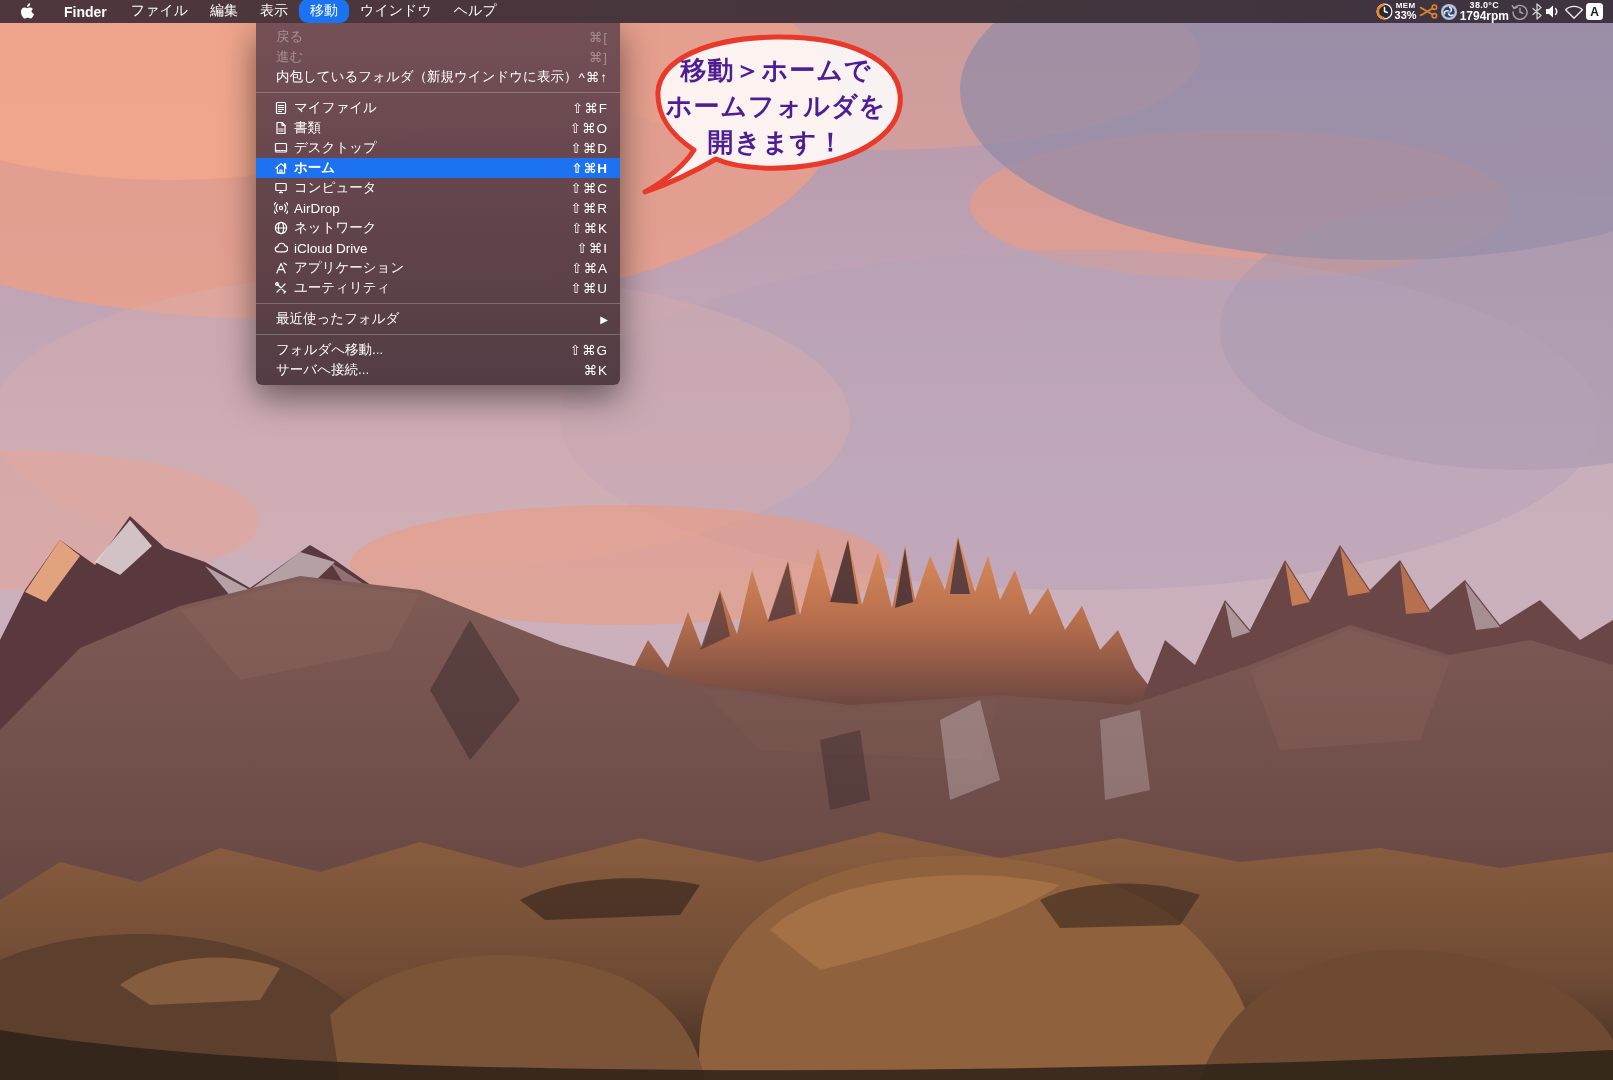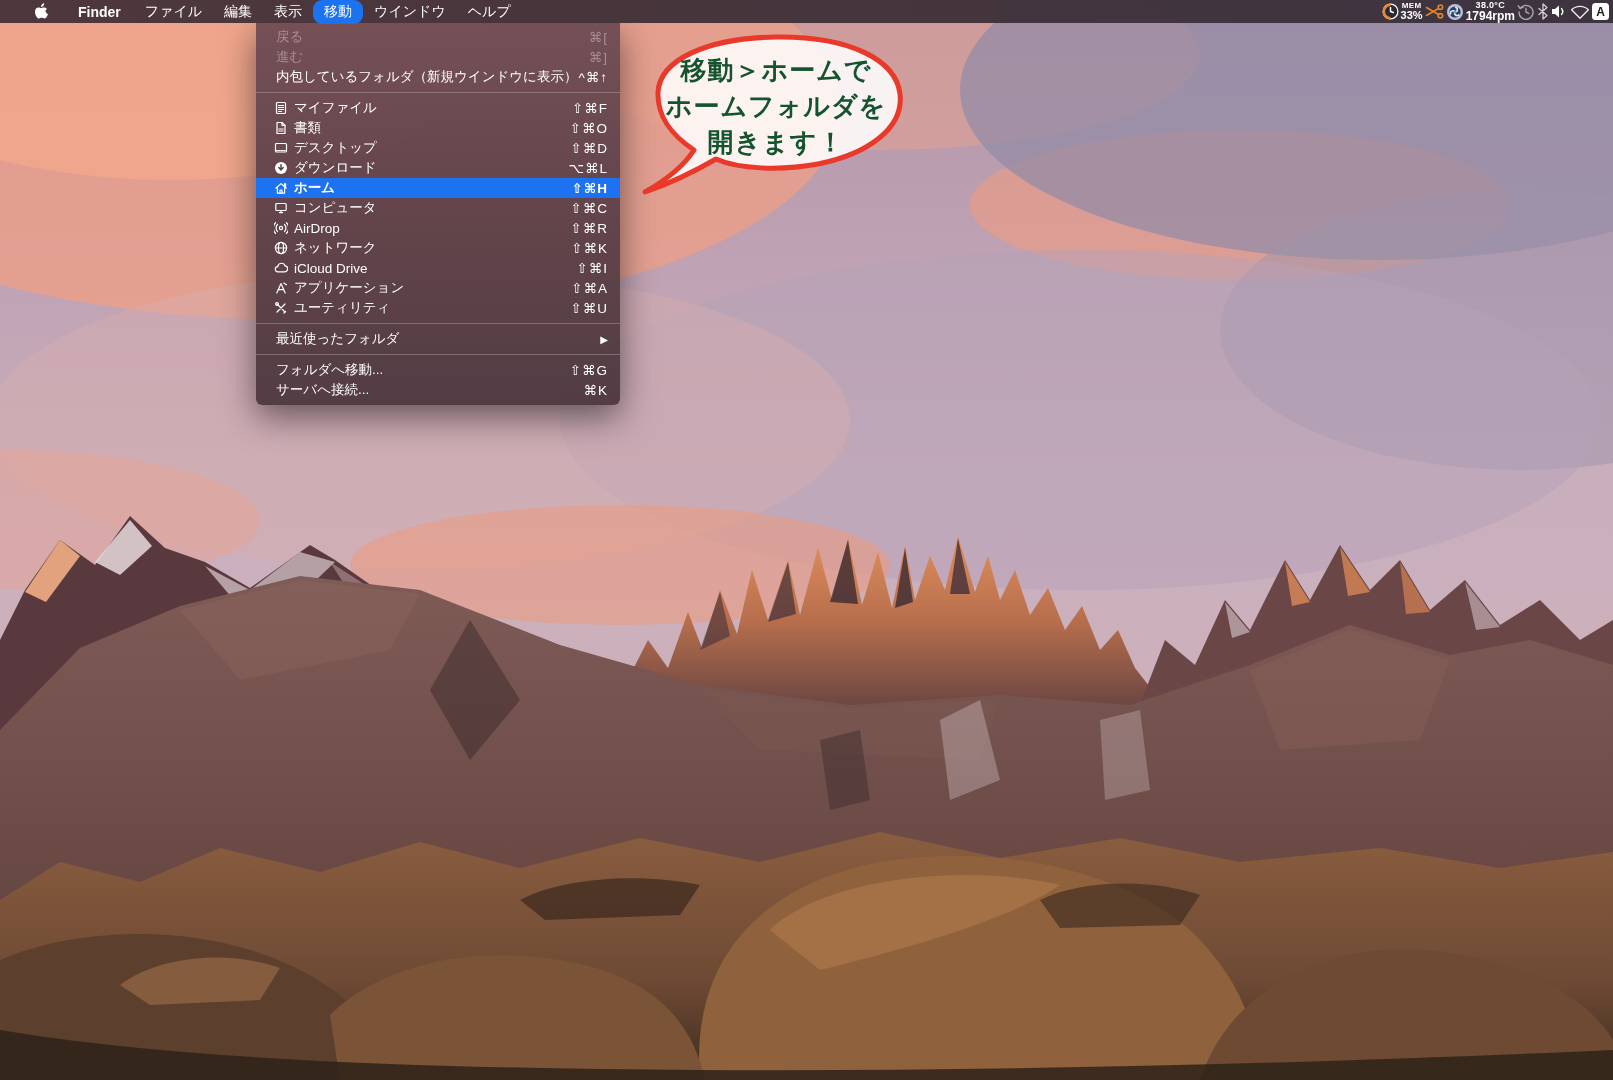--- a/index.html
+++ b/index.html
@@ -8,26 +8,26 @@
 
   
   .wallpaper { position:absolute; inset:0; z-index:0; }
 
   
   .menubar {
     position:absolute; top:0; left:0; width:1613px; height:23px; z-index:30;
     background:linear-gradient(90deg, rgba(73,52,58,.97) 0%, rgba(66,50,58,.97) 45%, rgba(58,49,60,.97) 100%);
     display:flex; align-items:center; color:#fff; font-size:14px;
   }
-  .mb-left { display:flex; align-items:center; height:100%;margin-left:14px; }
+  .mb-left { display:flex; align-items:flex-end; height:100%; }
   .apple-wrap { padding:0 17px 0 20px; display:flex; align-items:center; height:100%; }
   .mb-item { padding:12px 11px; height:100%; display:flex; align-items:center; white-space:nowrap; }
   .mb-item.bold { font-weight:bold; padding:0 13px; }
   .mb-item.active { background:#1c73f2;border-radius:9px; }
-  .mb-right { margin-left:auto; display:flex; align-items:center; height:100%; gap:2px; padding-right:4px; }
+  .mb-right { margin-left:auto; display:flex; align-items:center; height:100%; gap:2px; padding-right:10px; }
   .st { display:flex; align-items:center; height:100%; }
   .st-txt2 { display:flex; flex-direction:column; align-items:center; justify-content:center; line-height:1; color:#fff; font-weight:bold; }
   .st-txt2 .t1 { font-size:8px; letter-spacing:.3px; }
   .st-txt2 .t2 { font-size:11px; }
   .st-txt2.sm .t1 { font-size:9px; }
   .st-txt2.sm .t2 { font-size:12px; font-weight:bold; }
   .input-a { width:17px; height:17px; background:#fff; border-radius:3.5px; color:#1b1b1d;
              font-size:12px; font-weight:bold; display:flex; align-items:center; justify-content:center; }
 
   
@@ -44,21 +44,21 @@
   .menu-item .mi-right { margin-left:auto; letter-spacing:1px; }
   .menu-item.disabled { color:#a78d92; }
   .menu-item.highlighted { background:#1c72f0;font-weight:bold; }
   .menu-sep { height:1px; background:rgba(255,255,255,.24); margin:5px 0; }
   .mi-sub { margin-left:auto; font-size:10px; }
 
   
   .bubble-svg { position:absolute; left:628px; top:30px; z-index:40; }
   .bubble-text {
     position:absolute; left:640px; top:52px; width:272px; z-index:41;
-    text-align:center; color:#14532d; font-size:26px; font-weight:600; line-height:36px;
+    text-align:center; color:#4c1d95; font-size:26px; font-weight:600; line-height:36px;
     letter-spacing:1px;
   }
 </style>
 </head>
 <body>
 
 <div class="wallpaper">
 <svg width="1613" height="1080" viewBox="0 0 1613 1080" preserveAspectRatio="none">
   <defs>
     <linearGradient id="sky" x1="0" y1="0" x2="0" y2="1">
@@ -252,30 +252,20 @@
     <div class="menu-item">
       <span class="mi-icon">
         <svg width="14" height="14" viewBox="0 0 14 14" fill="none" stroke="#fff" stroke-width="1.2" stroke-linecap="round" stroke-linejoin="round">
           <rect x="1.5" y="2.5" width="11" height="8.5" rx="1"></rect>
           <path d="M2 9.5h10" stroke-dasharray="1.4 1.2"></path>
         </svg>
       </span>
       <span class="mi-label">デスクトップ</span>
       <span class="mi-right">⇧⌘D</span>
     </div>
-    <div class="menu-item">
-      <span class="mi-icon">
-        <svg width="14" height="14" viewBox="0 0 14 14" fill="none" stroke="#fff" stroke-width="1.2" stroke-linecap="round" stroke-linejoin="round">
-          <circle cx="7" cy="7" r="6" fill="#fff" stroke="none"></circle>
-          <path d="M7 3.8v4.6M4.8 6.6L7 8.9l2.2-2.3" stroke="#5a4046" stroke-width="1.5"></path>
-        </svg>
-      </span>
-      <span class="mi-label">ダウンロード</span>
-      <span class="mi-right">⌥⌘L</span>
-    </div>
     <div class="menu-item highlighted">
       <span class="mi-icon">
         <svg width="14" height="14" viewBox="0 0 14 14" fill="none" stroke="#fff" stroke-width="1.2" stroke-linecap="round" stroke-linejoin="round">
           <path d="M1.8 7.2L7 2.6l5.2 4.6"></path>
           <path d="M3.4 6.6v5.6h7.2V6.6"></path>
           <path d="M6 12.2V9h2v3.2"></path>
           <path d="M10.4 4.4V2.8h1.2v2.6"></path>
         </svg>
       </span>
       <span class="mi-label">ホーム</span>

